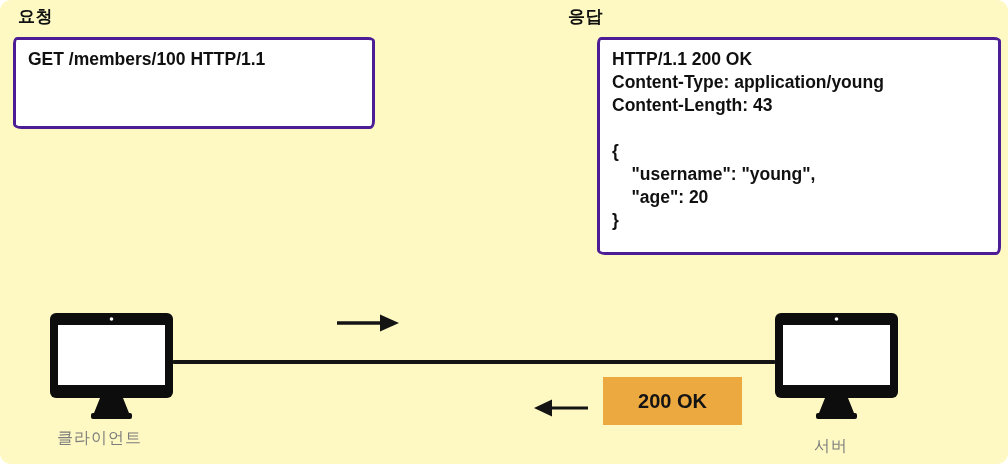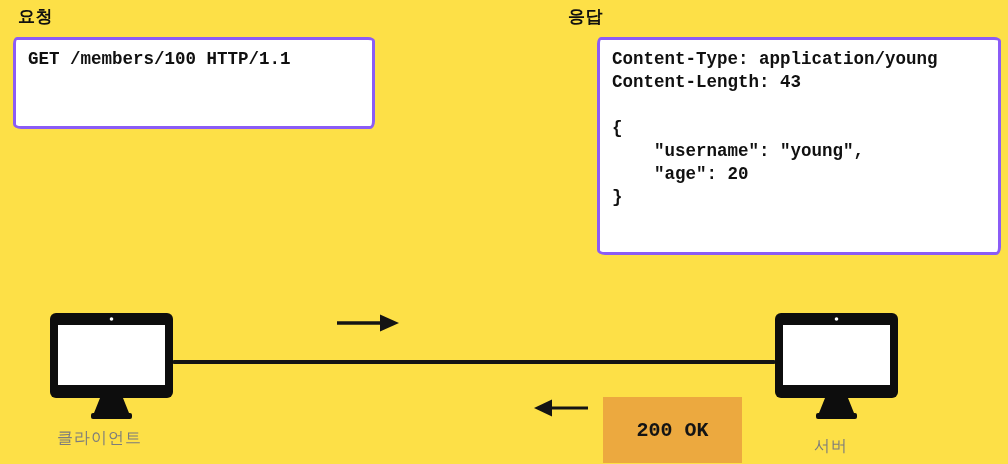--- a/index.html
+++ b/index.html
@@ -1,33 +1,34 @@
 <!DOCTYPE html>
 <html><head>
 <meta charset="utf-8">
 <style>
   html, body { margin: 0; padding: 0; background: #ffffff; }
   .canvas {
     position: relative;
     width: 1008px;
     height: 464px;
-    background: #fde047;
-    font-family: Liberation Mono, monospace;
+    background: #fef9c3;
+    font-family: Liberation Sans, sans-serif;
     color: #141414;
     overflow: hidden;
+    border-radius: 11px;
   }
   .abs { position: absolute; }
   .panel-title {
     font-size: 17px;
     font-weight: 700;
     color: #101010;
     letter-spacing: 0.5px;
   }
   .sketch-box {
-    border: 3px solid #8b5cf6;
+    border: 3px solid #4c1d95;
     border-radius: 4px 7px 5px 8px / 7px 4px 8px 5px;
     background: #ffffff;
     box-sizing: border-box;
     padding: 8px 12px;
   }
   .code-line {
     font-size: 17.5px;
     font-weight: 700;
     line-height: 23px;
     min-height: 23px;
@@ -61,20 +62,21 @@
 
 <div class="canvas">
 
   <div class="abs panel-title" style="left:18px; top:5px;">요청</div>
   <div class="abs sketch-box" style="left:13px; top:37px; width:362px; height:92px;">
     <div class="code-line">GET /members/100 HTTP/1.1</div>
   </div>
 
   <div class="abs panel-title" style="left:568px; top:5px;">응답</div>
   <div class="abs sketch-box" style="left:597px; top:37px; width:404px; height:218px;">
+    <div class="code-line">HTTP/1.1 200 OK</div>
     <div class="code-line">Content-Type: application/young</div>
     <div class="code-line">Content-Length: 43</div>
     <div class="code-line"></div>
     <div class="code-line">{</div>
     <div class="code-line">    "username": "young",</div>
     <div class="code-line">    "age": 20</div>
     <div class="code-line">}</div>
   </div>
 
   <div class="abs wire" style="left:172px; top:360px; width:604px; height:4px;"></div>
@@ -94,21 +96,21 @@
     <polygon points="50,85 73,85 79,100 44,100" fill="#0d0d0d"></polygon>
     <rect x="41" y="100" width="41" height="6" rx="2" fill="#0d0d0d"></rect>
   </svg>
 
 
   <svg class="abs" style="left:336px; top:312px;" width="64" height="22" viewBox="0 0 64 22">
     <line x1="1" y1="11" x2="46" y2="11" stroke="#141414" stroke-width="3.4"></line>
     <polygon points="44,2.5 63,11 44,19.5" fill="#141414"></polygon>
   </svg>
 
-  <div class="abs tag-box accent" style="left: 603px; top: 377px; width: 139px; height: 66px; background: rgb(236, 169, 63); margin-top: 20px;">
+  <div class="abs tag-box accent" style="left: 603px; top: 377px; width: 139px; height: 48px; background: rgb(236, 169, 63);">
     <span class="tag-label">200 OK</span>
   </div>
 
   <svg class="abs" style="left:533px; top:398px;" width="56" height="20" viewBox="0 0 56 20">
     <line x1="17" y1="10" x2="55" y2="10" stroke="#141414" stroke-width="3.2"></line>
     <polygon points="19,1.5 1,10 19,18.5" fill="#141414"></polygon>
   </svg>
 
   <div class="abs endpoint-label" style="left:57px; top:428px;">클라이언트</div>
   <div class="abs endpoint-label" style="left:814px; top:436px;">서버</div>

